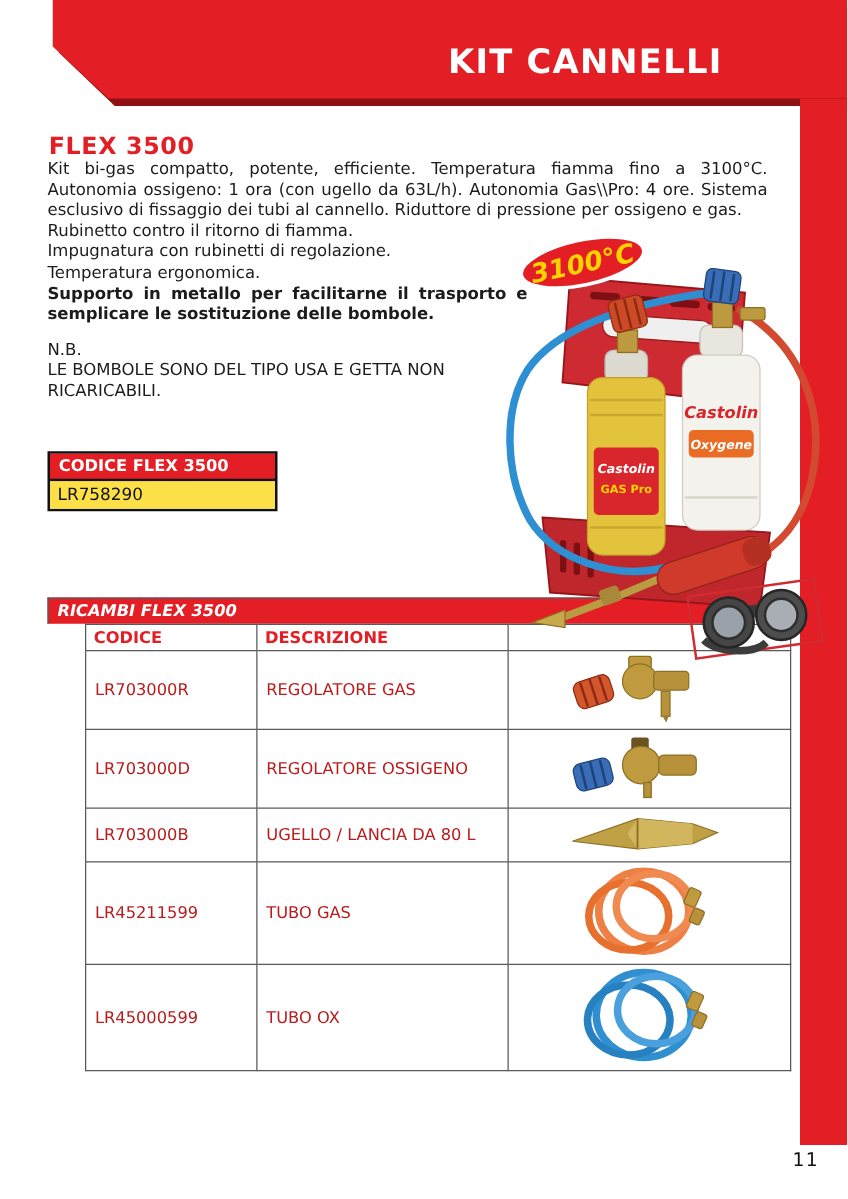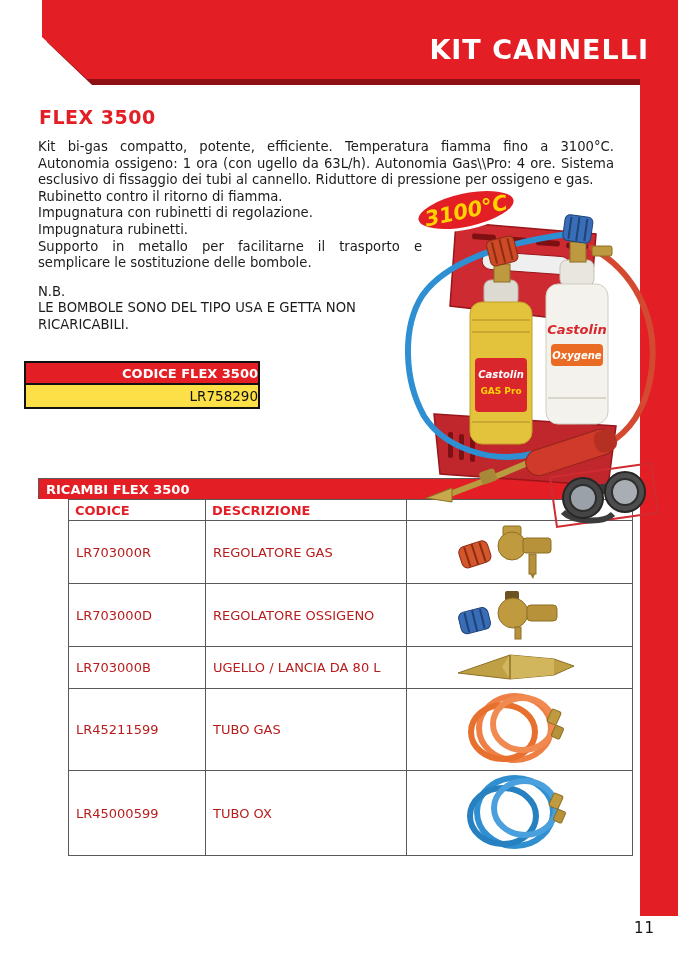--- a/index.html
+++ b/index.html
@@ -10,62 +10,62 @@
   }
   
   .banner-shadow {
     position:absolute; top:0; left:0; width:678px; height:85px; background:#8e1014;
     clip-path: polygon(47px 5px, 678px 5px, 678px 85px, 92px 85px, 47px 42px);
   }
   .banner {
     position:absolute; top:0; left:0; width:678px; height:99px; background:#e31e25;
     clip-path: polygon(42px 0, 678px 0, 678px 79px, 87px 79px, 42px 37px);
     display:flex; align-items:center; justify-content:flex-end;
-    padding-right:29px;
+    padding-right:100px;
   }
   .banner-title {
     color:#ffffff; font-size:27px; font-weight:bold; letter-spacing:1px;
   }
   
   .right-bar {
     position:absolute; left:640px; top:79px; width:38px; height:837px; background:#e31e25;
   }
   .page-number {
     position:absolute; left:634px; top:919px; width:44px;
     font-size:15px; font-weight:normal; color:#111; letter-spacing:1px;
   }
   
   .product-title {
     position:absolute; left:39px; top:106px;
     color:#e31e25; font-size:19px; font-weight:bold; letter-spacing:.5px;
   }
   .intro {
-    position:absolute; left:38px; top:139px; width:576px;
+    position:absolute; left:38px; top:128px; width:576px;
     font-size:13.2px; line-height:16.6px; color:#1c1c1c;
   }
   .intro p.justified { text-align:justify; }
   .features { width:402px; }
-  .feat-wide { width:384px; text-align:justify; }
+  .feat-wide { width:384px; text-align:justify;font-weight:bold; }
   .nb-block { margin-top:12px; width:402px; }
   
-  .codice-box { position:absolute; left:24px; top:361px; width:236px; border:2px solid #111;text-align:right; }
+  .codice-box { position:absolute; left:38px; top:361px; width:184px; border:2px solid #111; }
   .codice-head {
     background:#e31e25; color:#fff; font-size:13px; font-weight:bold;
     height:22px; line-height:22px; padding-left:7px; border-bottom:2px solid #111;
   }
   .codice-cell {
     background:#fde047; color:#111; font-size:13.5px;
     height:22px; line-height:22px; padding-left:6px;
   }
   
   .ricambi { position:absolute; left:38px; top:478px; width:564px; }
   .ricambi-title {
     background:#e31e25; color:#fff; font-weight:bold; font-size:13px;
     height:21px; line-height:21px; padding-left:7px;
-    border:1.5px solid #59595b; border-bottom:none;
+    border:1.5px solid #59595b; border-bottom:none;font-style:italic;
   }
   .ricambi table { border-collapse:collapse; width:564px; table-layout:fixed;margin-left:30px; }
   .ricambi td { border:1.5px solid #59595b; font-size:13px; color:#b91c1c; vertical-align:middle; }
   .ricambi tr.head td { height:21px; color:#e31e25; font-weight:bold; padding-left:6px; }
   .ricambi td.code, .ricambi td.descr { padding-left:7px; }
   .ricambi td.img-cell { text-align:center; }
   
   .photo { position:absolute; left:396px; top:182px; width:278px; height:336px; z-index:5; }
   .goggles { position:absolute; left:543px; top:462px; width:122px; height:68px; z-index:6; }
 </style>
@@ -80,21 +80,21 @@
   </div>
   <div class="right-bar"></div>
 
   <div class="product-title">FLEX 3500</div>
 
   <div class="intro">
     <p class="justified">Kit bi-gas compatto, potente, efficiente. Temperatura fiamma fino a 3100°C. Autonomia ossigeno: 1 ora (con ugello da 63L/h). Autonomia Gas\\Pro: 4 ore. Sistema esclusivo di fissaggio dei tubi al cannello. Riduttore di pressione per ossigeno e gas.</p>
     <div class="features">
       <div>Rubinetto contro il ritorno di fiamma.</div>
       <div>Impugnatura con rubinetti di regolazione.</div>
-      <div>Impugnatura rubinetti.</div>
+      <div>Temperatura ergonomica.</div>
       <div class="feat-wide">Supporto in metallo per facilitarne il trasporto e semplicare le sostituzione delle bombole.</div>
     </div>
     <div class="nb-block">
       <div>N.B.</div>
       <div>LE BOMBOLE SONO DEL TIPO USA E GETTA NON RICARICABILI.</div>
     </div>
   </div>
 
   <div class="codice-box">
     <div class="codice-head">CODICE FLEX 3500</div>

